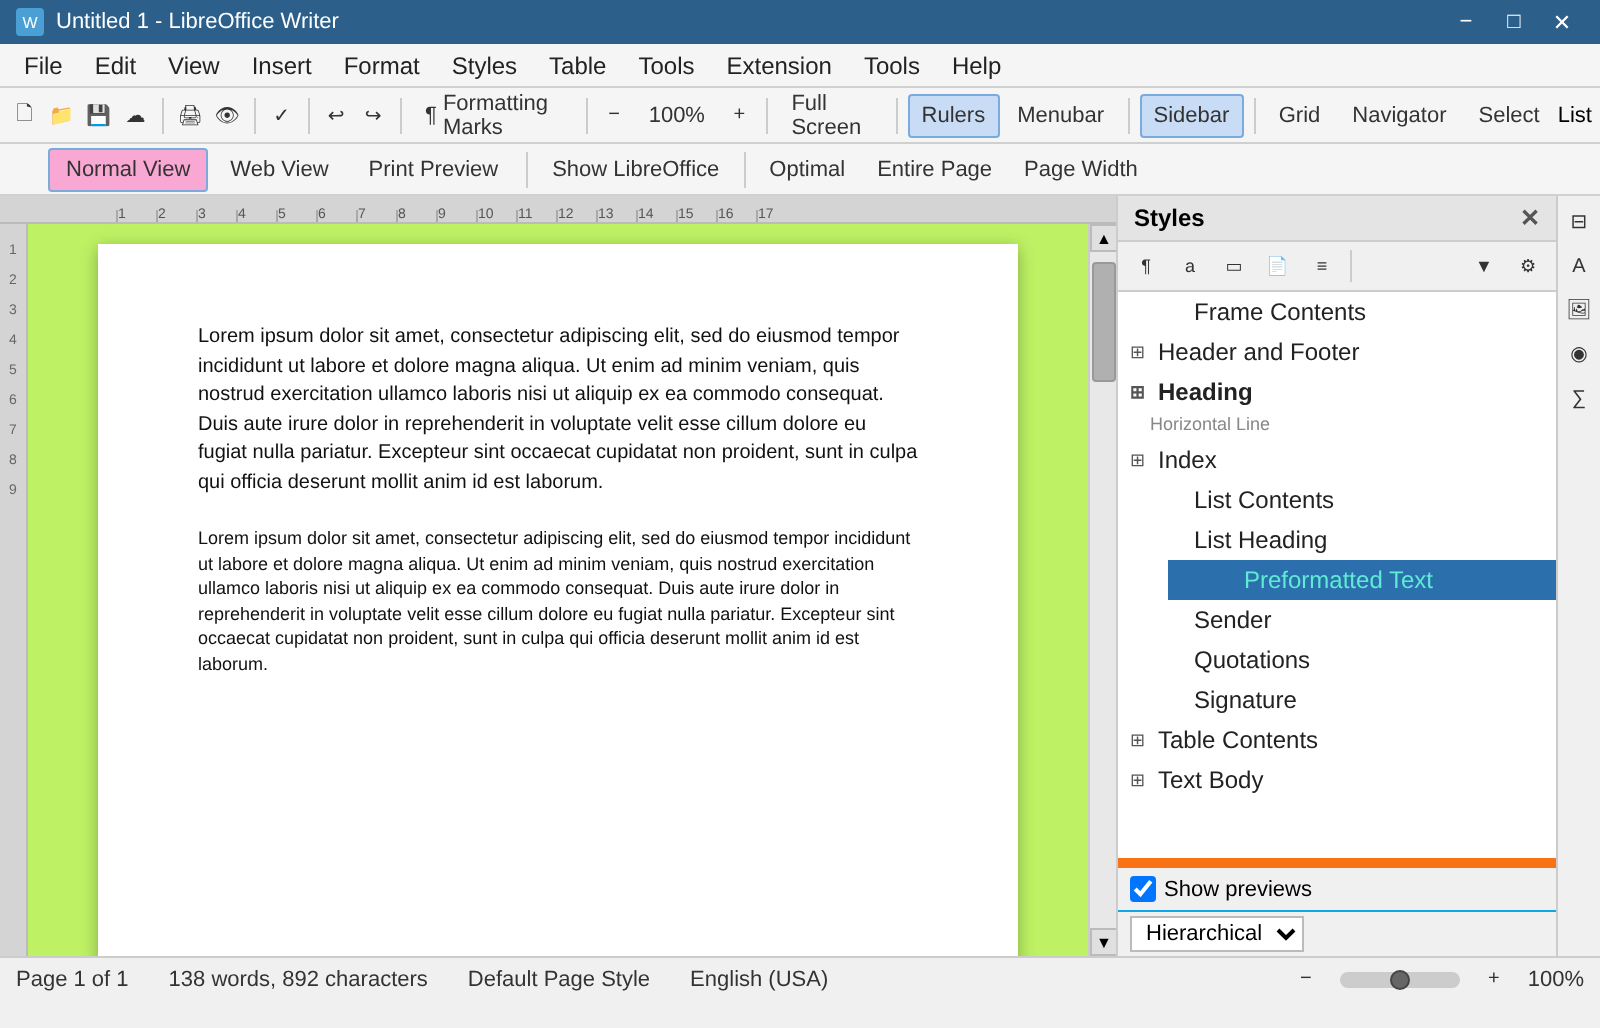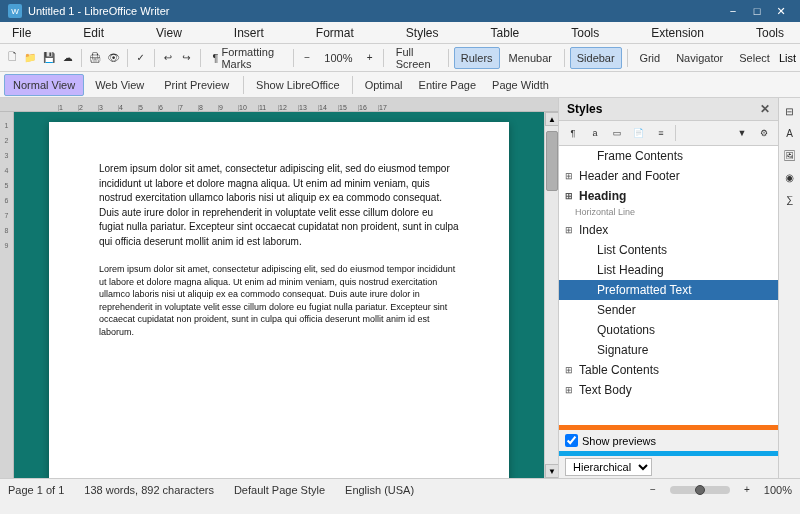--- a/index.html
+++ b/index.html
@@ -22,21 +22,20 @@
     .title-btn { width: 22px; height: 22px; display: flex; align-items: center; justify-content: center; font-size: 11px; cursor: pointer; color: white; }
 
     
     .menu-bar {
       background: #f5f5f5;
       height: 22px;
       display: flex;
       align-items: center;
       border-bottom: 1px solid #d0d0d0;
       padding: 0 4px;
-      gap: 36px;
     }
     .menu-item {
       padding: 2px 8px;
       font-size: 12px;
       cursor: pointer;
       color: #222;
       height: 100%;
       display: flex;
       align-items: center;
     }
@@ -78,21 +77,21 @@
       height: 26px;
       padding: 0 4px;
       gap: 2px;
     }
     .view-btn {
       padding: 2px 8px; height: 22px;
       display: flex; align-items: center; justify-content: center;
       cursor: pointer; border-radius: 2px; font-size: 11px; color: #333;
       border: 1px solid transparent;
     }
-    .view-btn.active { background: #c4b5fd; border-color: #7aabdc; }
+    .view-btn.active { background: #f9a8d4; border-color: #7aabdc; margin-left: 20px; }
     .view-sep { width: 1px; height: 18px; background: #ccc; margin: 0 3px; }
 
     
     .main-area {
       display: flex;
       height: calc(514px - 22px - 22px - 28px - 26px - 14px - 22px);
       background: #9a9a9a;
     }
 
     
@@ -135,21 +134,21 @@
       align-items: flex-end;
     }
 
     .doc-scroll {
       flex: 1;
       overflow-y: auto;
       overflow-x: hidden;
       display: flex;
       justify-content: center;
       padding: 10px 0;
-      background: #0f766e;
+      background: #bef264;
     }
 
     .page {
       background: white;
       width: 460px;
       min-height: 590px;
       box-shadow: 0 2px 8px rgba(0,0,0,0.3);
       padding: 40px 50px;
       font-size: 10px;
       line-height: 1.4;
@@ -236,21 +235,21 @@
     }
     .style-item {
       padding: 3px 24px;
       font-size: 12px;
       cursor: pointer;
       display: flex;
       align-items: center;
       border-bottom: none;
       color: #222;
     }
-    .style-item.selected { background: #2c6fad; color: #ffffff; }
+    .style-item.selected { background: #2c6fad; color: #5eead4; margin-left: 25px; }
     .style-item.expandable { padding-left: 6px; }
     .expand-icon { width: 10px; font-size: 9px; color: #555; display: inline-block; margin-right: 4px; }
     .style-item.selected .expand-icon { color: white; }
 
     .styles-footer {
       border-top: 5px solid #f97316;
       padding: 4px 6px;
       background: #f0f0f0;
       display: flex;
       align-items: center;
@@ -529,21 +528,21 @@
       <div class="style-item expandable">
         <span class="expand-icon">⊞</span>
         <span>Text Body</span>
       </div>
     </div>
 
     <div class="styles-footer">
       <input type="checkbox" checked="" style="margin: 0px;">
       <span>Show previews</span>
     </div>
-    <div style="padding:2px 6px; background:#f0f0f0; border-top:5px solid #0ea5e9;text-decoration:underline;">
+    <div style="padding:2px 6px; background:#f0f0f0; border-top:1px solid #0ea5e9;text-decoration:underline;">
       <select class="styles-dropdown">
         <option>Hierarchical</option>
       </select>
     </div>
   </div>
 
   <div class="side-icons">
     <div class="side-icon-btn" title="Properties">⊟</div>
     <div class="side-icon-btn" title="Styles">A</div>
     <div class="side-icon-btn" title="Gallery">🖼</div>

